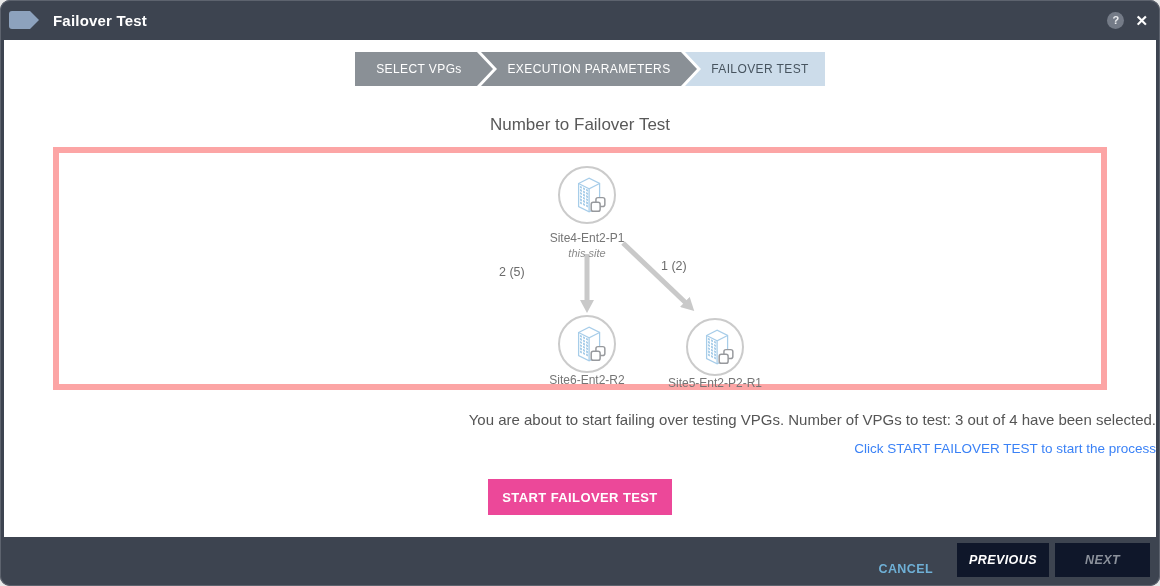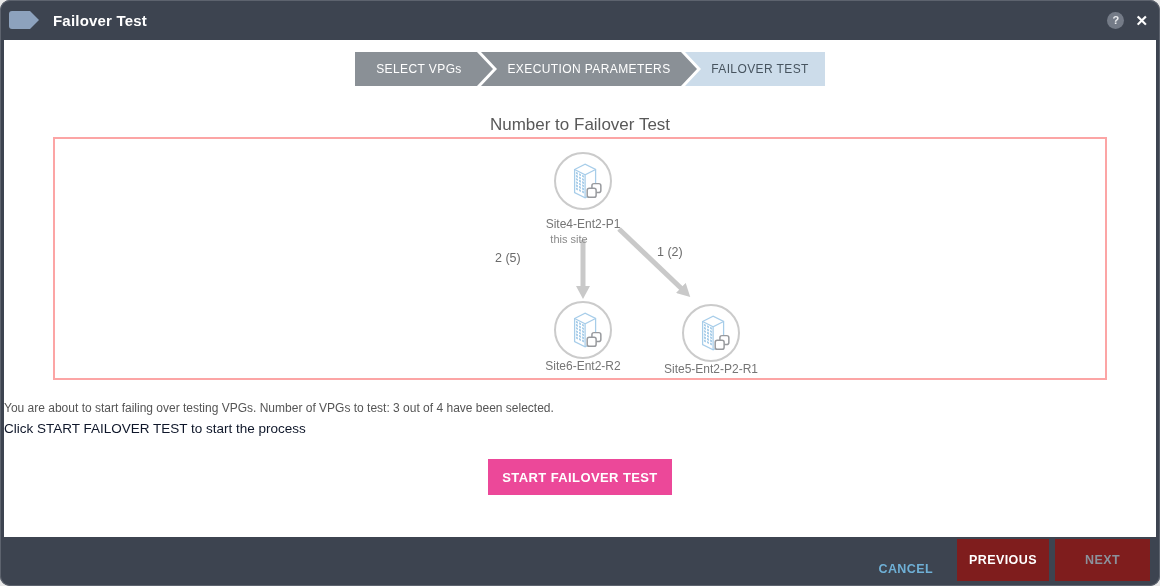--- a/index.html
+++ b/index.html
@@ -35,53 +35,54 @@
   }
   .step-1{ width:138px; clip-path:polygon(0 0,calc(100% - 16px) 0,100% 50%,calc(100% - 16px) 100%,0 100%); padding-right:10px; }
   .step-2{ width:216px; margin-left:-12px;
     clip-path:polygon(0 0,calc(100% - 16px) 0,100% 50%,calc(100% - 16px) 100%,0 100%,16px 50%); }
   .step-3{ width:140px; margin-left:-12px; background:#ccdcea; color:#47545f;
     clip-path:polygon(0 0,100% 0,100% 100%,0 100%,16px 50%); padding-left:10px; }
 
   .heading{ text-align:center; margin-top:29px; font-size:17px; font-weight:400; color:#595959; }
 
   
-  .panel{ position:relative; margin:2px 49px 0; height:243px; border:2px solid #fca5a5; }
+  .panel{ position:relative; margin:12px 49px 0; height:243px; border:6px solid #fca5a5; }
   .arrows-svg{ position:absolute; left:0; top:0; }
 
   .node{
     position:absolute; width:58px; height:58px; border:2px solid #cbcbcb; border-radius:50%;
     background:#fff; display:flex; align-items:center; justify-content:center;
   }
   .node-label{ position:absolute; font-size:12px; color:#757575; text-align:center; }
   .node-sub{ position:absolute; font-size:11px; color:#8a8a8a; text-align:center; }
   .edge-label{ position:absolute; font-size:12.5px; color:#6b6b6b; }
 
   
-  .summary-1{ text-align:left; margin-top:21px; font-size:12px; color:#555555; }
-  .summary-2{ text-align:left; margin-top:6px; font-size:13.5px; color:#0f172a; }
+  .summary-1{ text-align:right; margin-top:21px; font-size:15px; color:#555555; }
+  .summary-2{ text-align:right; margin-top:13px; font-size:13.5px; color:#3b82f6; }
   .start-btn{
     display:block; margin:23px auto 0; width:184px; height:36px; background:#ec4899; color:#ffffff;
     font-family:"Liberation Sans", sans-serif; font-size:13px; font-weight:700; letter-spacing:.4px;
     border:none; cursor:pointer;
   }
 
   
   .footer{
     position:absolute; left:4px; right:4px; bottom:3px; height:46px; background:#3d4450;
     display:flex; align-items:center; justify-content:flex-end;
   }
   .cancel-btn{
     background:none; border:none; color:#6fb0d6; font-family:"Liberation Sans", sans-serif;
     font-size:12.5px; font-weight:600; letter-spacing:.4px; margin-right:24px; cursor:pointer;margin-top:18px;
   }
   .footer-btn{
-    width:92px; height:42px; background:#7f1d1d; border:none; color:#ffffff; cursor:pointer;
+    width:92px; height:34px; background:#0f172a; border:none; color:#ffffff; cursor:pointer;
     font-family:"Liberation Sans", sans-serif; font-size:12.5px; font-weight:600; letter-spacing:.4px;
     margin-right:6px;
+    font-style:italic;
   }
   .footer-btn.next{ width:95px; color:#8b919b; margin-right:6px; cursor:default; }
 </style>
 </head>
 <body>
 
 <div class="dialog">
 
   <div class="titlebar">
     <div class="title-icon"></div>
@@ -138,21 +139,21 @@
               <rect x="4.2" y="16.5" width="1.9" height="2"></rect>
               <rect x="7.1" y="16.5" width="1.9" height="2"></rect>
           </g>
           <g>
             <rect x="28.5" y="22.5" width="8.5" height="8.5" rx="2" fill="#ffffff" stroke="#97999d" stroke-width="1.4"></rect>
             <rect x="24" y="27" width="8.5" height="8.5" rx="2" fill="#ffffff" stroke="#97999d" stroke-width="1.4"></rect>
           </g>
         </svg>
       </div>
       <div class="node-label" style="left:438px; top:78px; width:180px;">Site4-Ent2-P1</div>
-      <div class="node-sub" style="left:424px; top:94px; width:180px;">this site</div>
+      <div class="node-sub" style="left:438px; top:94px; width:180px;font-style:italic;">this site</div>
 
       <div class="edge-label" style="left:440px; top:112px; width:80px; text-align:left;">2 (5)</div>
       <div class="edge-label" style="left:602px; top:106px;">1 (2)</div>
 
       <div class="node" style="left:499px; top:162px;">
         <svg width="42" height="42" viewBox="0 0 40 40">
           <path d="M12,9 L22,4 L32,9 L32,31 L22,36 L12,31 Z" fill="#ffffff" stroke="#a7cde9" stroke-width="1.2"></path>
           <path d="M12,9 L22,14 L32,9 M22,14 L22,36" fill="none" stroke="#a7cde9" stroke-width="1.2"></path>
           <g transform="translate(12,9) skewY(26.565)" fill="#a7cde9">
             <rect x="1.3" y="1.5" width="1.9" height="2"></rect>

